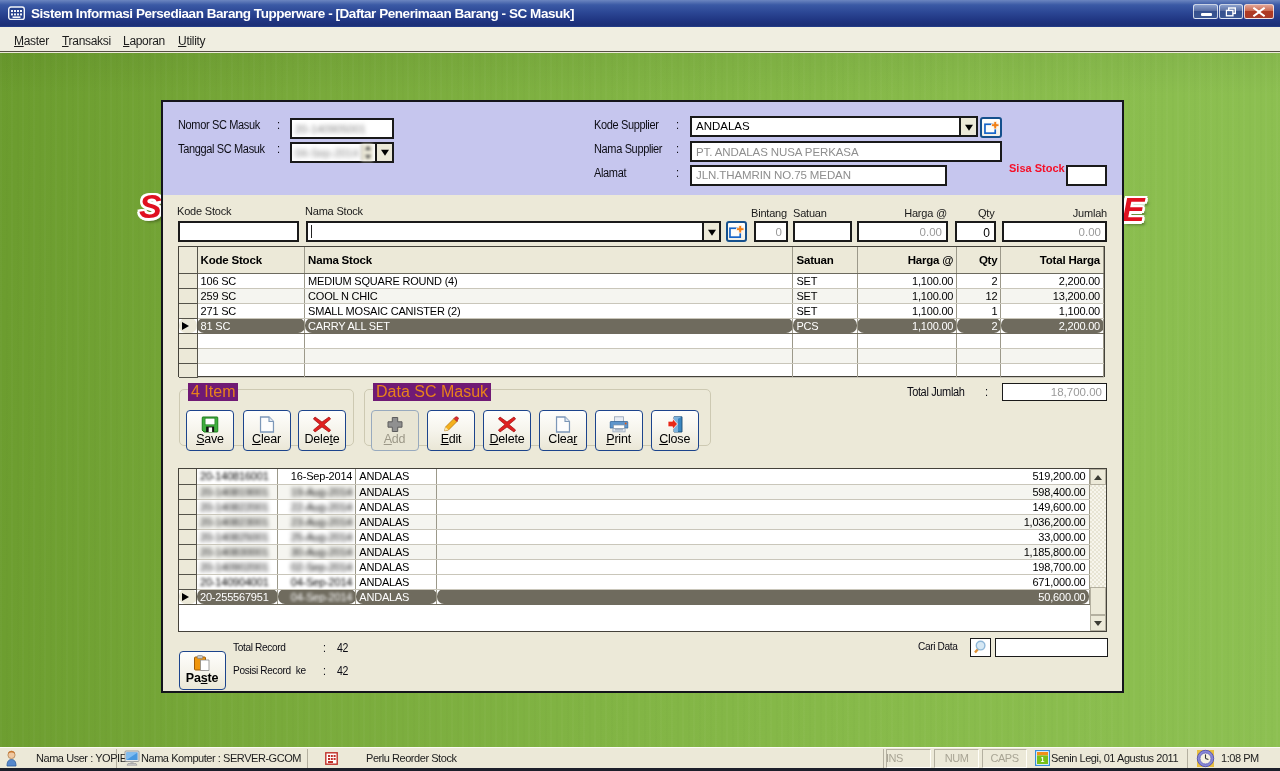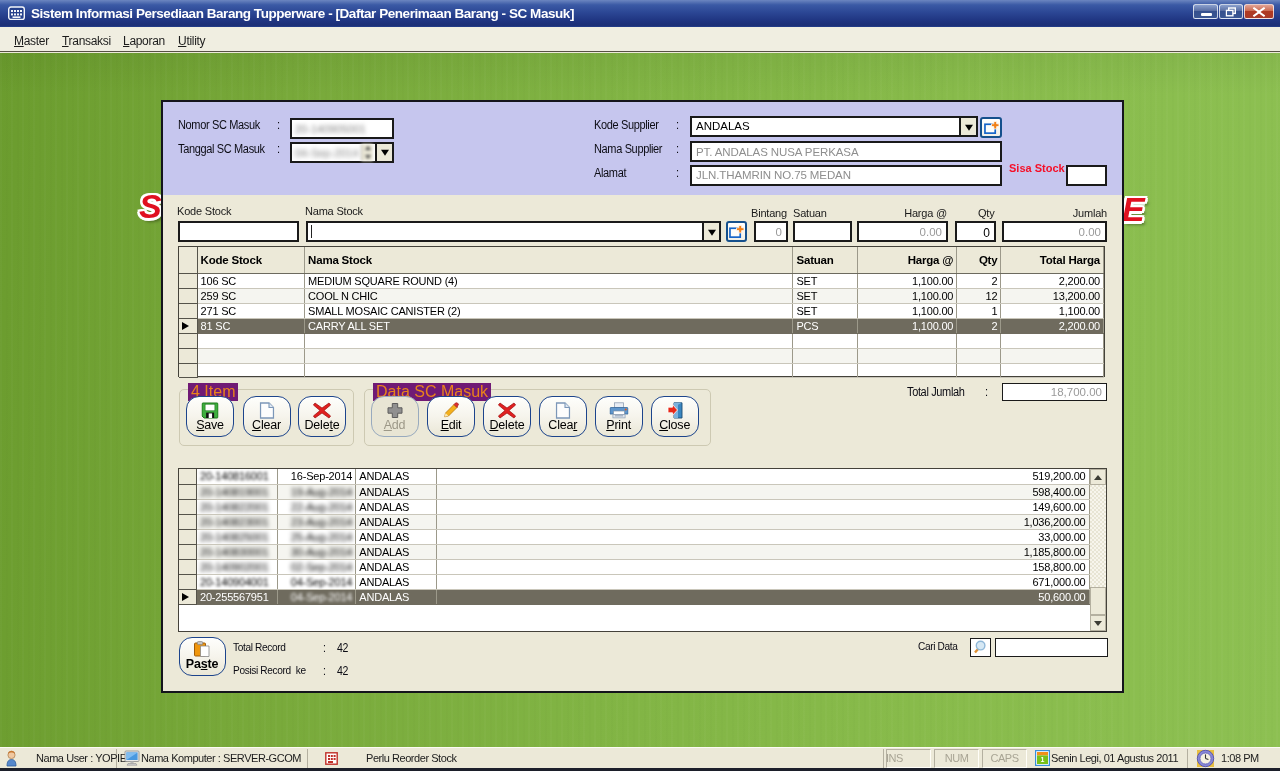--- a/index.html
+++ b/index.html
@@ -50,33 +50,33 @@
 .spin { position:absolute; background:#ece9d8; }
 
 
 .newbtn { position:absolute; background:linear-gradient(180deg,#ffffff,#f2f0e6); border:2px solid #15508c; border-radius:3px; }
 
 
 table { border-collapse:collapse; table-layout:fixed; }
 .grid { position:absolute; background:#fff; }
 .grid td { font-size:11px; letter-spacing:-0.2px; color:#000; padding:0 3px; overflow:hidden; white-space:nowrap; border-right:1px solid #9c998a; border-bottom:1px solid #c9c6ba; }
 .grid .hdr td { font-weight:bold; background:#ece9d8; border-bottom:1px solid #6c6a5e; font-size:11.5px; }
-.grid .sel td { background:#6f6b5e; color:#fff; border-bottom-color:#6f6b5e; }
+.grid .sel td { background:#6f6b5e; color:#fff; border-bottom-color:#6f6b5e;border-radius:7px; }
 .grid td.rowsel { background:#ece9d8; border-right:1px solid #55534a; border-bottom:1px solid #55534a; }
 .num { text-align:right; }
 .alt td { background:#f5f5f0; }
 .arrowmark { position:relative; }
 .arrowmark:after { content:""; position:absolute; left:3px; top:50%; transform:translateY(-50%);
   border-top:4.5px solid transparent; border-bottom:4.5px solid transparent; border-left:7px solid #000; }
 
 
 .gbox { position:absolute; border:1px solid #cdc9b2; border-radius:5px; }
 .gbox .cap { position:absolute; left:8px; top:-7px; background:#701a75; padding:0 3px; font-size:16px; color:#e8821c; }
-.btn { position:absolute; width:48px; height:41px; border:1.6px solid #1c448c; border-radius:13px;
-  background:linear-gradient(180deg,#fefefc 0%,#f6f4ec 50%,#eae7d6 100%); text-align:center; }
+.btn { position:absolute; width:48px; height:41px; border:1.6px solid #1c448c; border-radius:4px;
+  background:linear-gradient(180deg,#fefefc 0%,#f6f4ec 50%,#eae7d6 100%); text-align:center;margin-top:14px; }
 .btn .bicon { position:absolute; left:50%; top:5px; transform:translateX(-50%); }
 .btn .btxt { position:absolute; left:0; right:0; bottom:4px; font-size:12.5px; letter-spacing:-0.2px; color:#000; }
 .btn.disabled { background:#e8e5d4; border:1.4px solid #98aabe; }
 .btn.disabled .btxt { color:#9c9888; }
 
 
 #statusbar { position:absolute; left:0; top:747px; width:1280px; height:21px; background:#ece9d8; border-top:1px solid #fcfbf4; }
 .scell { position:absolute; top:1px; height:19px; border-right:1px solid #b4b0a0; }
 .stext { position:absolute; top:4px; font-size:11px; letter-spacing:-0.45px; color:#1c1c1c; white-space:nowrap; }
 .skey { color:#a8a494; }
@@ -167,21 +167,21 @@
       <path d="M10.5 0.5 h3 v2.5 H16 v3 h-2.5 V8.5 h-3 V6 H8 V3 h2.5 Z" fill="#f08018" stroke="#fff" stroke-width="0.8"></path>
     </svg>
   </div>
   <div class="lbl" style="left:431px; top:39.5px;">Nama Supplier</div>
   <div class="lbl" style="left:513px; top:39.5px;">:</div>
   <div class="tbox" style="left:527px; top:39px; width:312px; height:21px;">
     <span class="abs graytext" style="left:4px; top:2.5px; font-size:11.5px; letter-spacing:-0.1px;">PT. ANDALAS NUSA PERKASA</span>
   </div>
   <div class="lbl" style="left:431px; top:64px;">Alamat</div>
   <div class="lbl" style="left:513px; top:64px;">:</div>
-  <div class="tbox" style="left:527px; top:62.5px; width:312px; height:21px;text-align:right;">
+  <div class="tbox" style="left:527px; top:62.5px; width:257px; height:21px;text-align:right;">
     <span class="abs graytext" style="left:4px; top:2.5px; font-size:11.5px; letter-spacing:-0.1px;">JLN.THAMRIN NO.75 MEDAN</span>
   </div>
   <div class="abs" style="left:846px; top:60px; font-size:11px; font-weight:bold; color:#f50f28;">Sisa Stock</div>
   <div class="tbox" style="left:903px; top:63px; width:41px; height:21px;"></div>
 
   <div class="lbls" style="left:14px; top:102.5px;">Kode Stock</div>
   <div class="lbls" style="left:142px; top:102.5px;">Nama Stock</div>
   <div class="lbls" style="left:588px; top:105px;">Bintang</div>
   <div class="lbls" style="left:630px; top:105px;">Satuan</div>
   <div class="lbls" style="left:694px; top:105px; width:90px; text-align:right;">Harga @</div>
@@ -433,21 +433,21 @@
             <td><span class="blur2">20-140830001</span></td>
             <td class="num"><span class="blur2">30-Aug-2014</span></td>
             <td><span class="blur05">ANDALAS</span></td>
             <td class="num">1,185,800.00</td>
           </tr>
       <tr style="height:15px;">
             <td class="rowsel"></td>
             <td><span class="blur2">20-140902001</span></td>
             <td class="num"><span class="blur2">02-Sep-2014</span></td>
             <td><span class="blur05">ANDALAS</span></td>
-            <td class="num">158,800.00</td>
+            <td class="num">198,700.00</td>
           </tr>
       <tr style="height:15px;">
             <td class="rowsel"></td>
             <td><span class="blur1">20-140904001</span></td>
             <td class="num"><span class="blur1">04-Sep-2014</span></td>
             <td>ANDALAS</td>
             <td class="num">671,000.00</td>
           </tr>
       <tr class="sel" style="height:15px;">
             <td class="rowsel arrowmark"></td>

